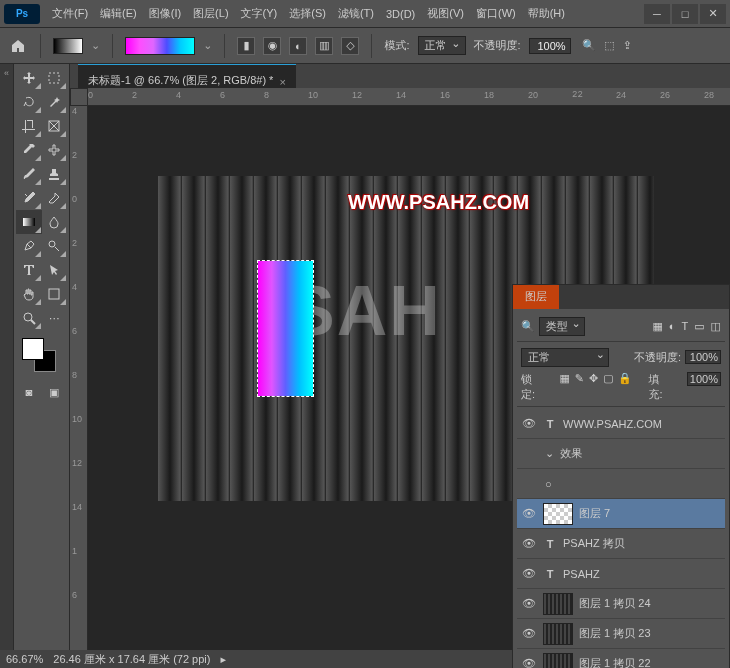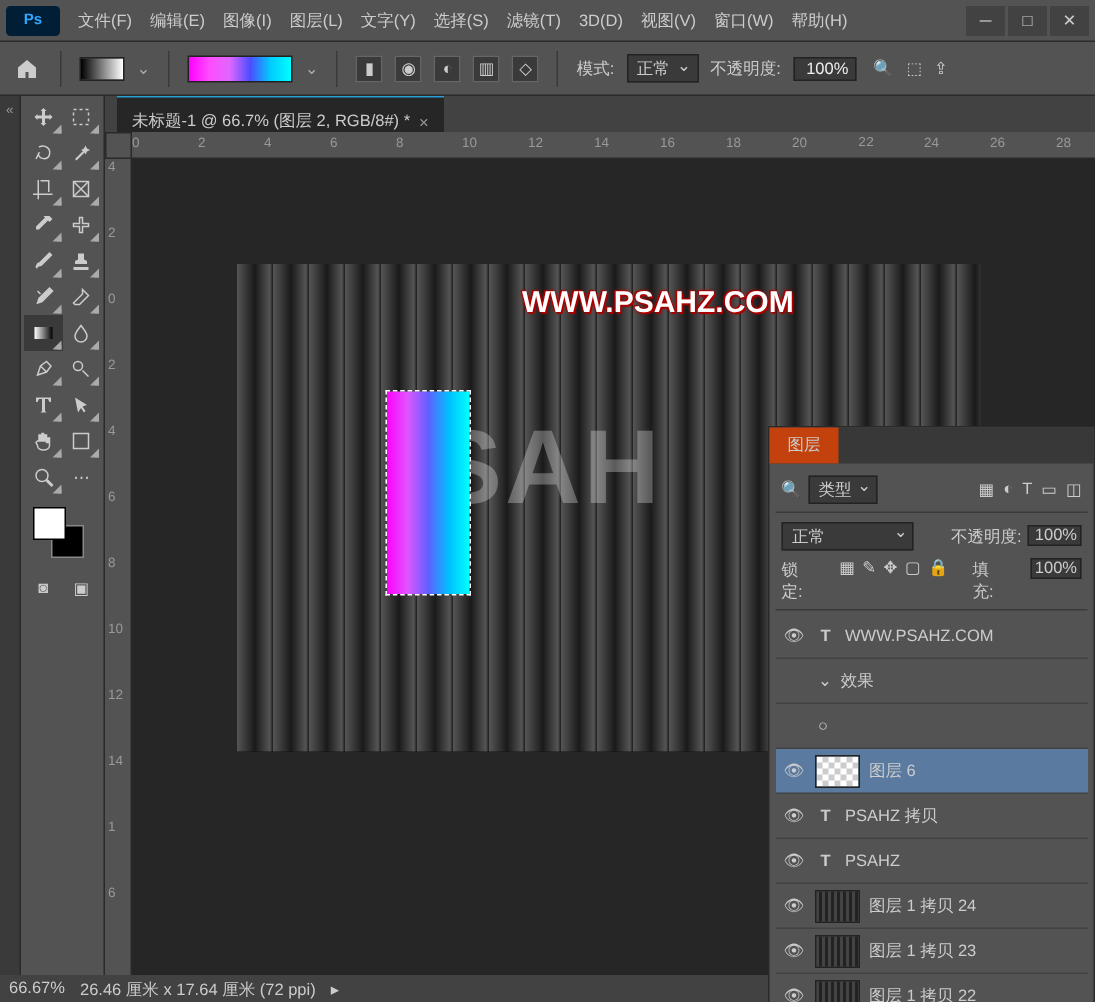--- a/index.html
+++ b/index.html
@@ -362,21 +362,21 @@
             <div class="layer layer-child">
               <span>⌄</span>
               <div class="layer-name">效果</div>
             </div>
             <div class="layer layer-child">
               <span>○</span>
             </div>
             <div class="layer selected">
               <div class="eye">👁</div>
               <div class="layer-thumb checker"></div>
-              <div class="layer-name">图层 6</div>
+              <div class="layer-name">图层 7</div>
             </div>
             <div class="layer">
               <div class="eye">👁</div>
               <div class="layer-type">T</div>
               <div class="layer-name">PSAHZ 拷贝</div>
             </div>
             <div class="layer">
               <div class="eye">👁</div>
               <div class="layer-type">T</div>
               <div class="layer-name">PSAHZ</div>

